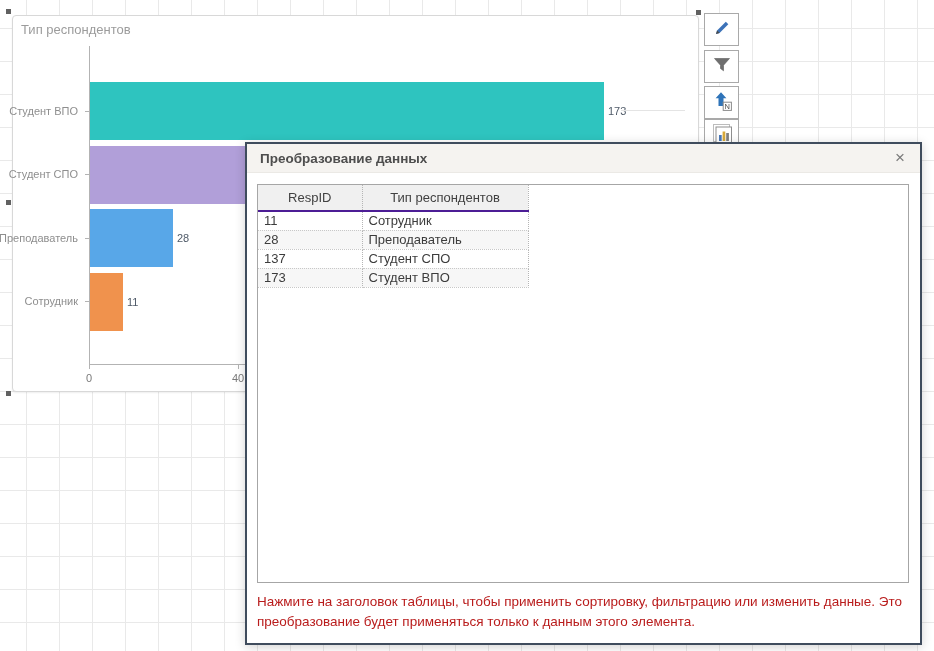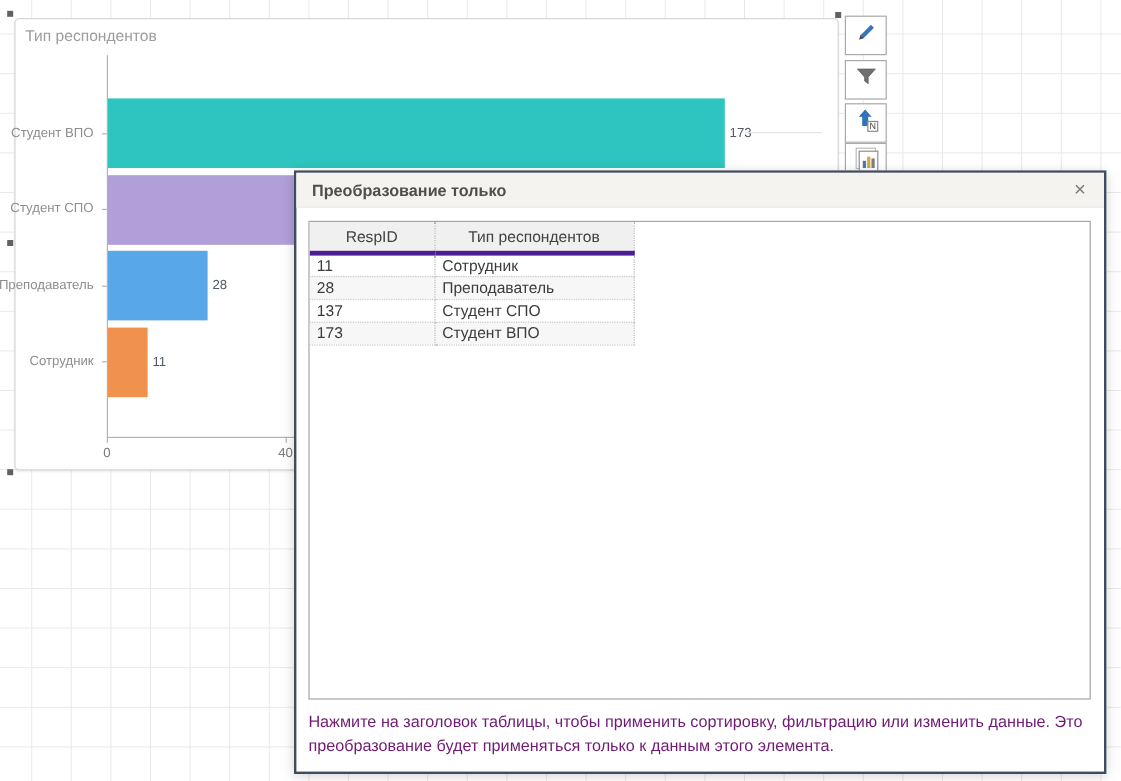--- a/index.html
+++ b/index.html
@@ -81,34 +81,34 @@
     position:absolute; right:10px; top:3px; width:20px; height:22px;
     font-size:17px; line-height:22px; text-align:center; color:#7a7a7a; cursor:pointer;
   }
   .grid-container {
     position:absolute; left:10px; top:40px; width:652px; height:399px;
     border:1px solid #a6a6a6; background:#fff; overflow:hidden;
   }
   table.data-grid { border-collapse:collapse; font-size:13px; color:#3c3c3c; table-layout:fixed; }
   table.data-grid th {
     height:26px; background:#f0f0f0; font-weight:normal; text-align:center;
-    color:#414141; border-right:1px dotted #b5b5b5; border-bottom:4px solid #4c1d95;
+    color:#414141; border-right:1px dotted #b5b5b5; border-bottom:2px solid #4c1d95;
     padding:0 6px;
   }
   table.data-grid th:last-child { border-right:1px dotted #b5b5b5; }
   table.data-grid td {
     height:19px; padding:0 6px; border-right:1px dotted #b5b5b5;
     border-bottom:1px dotted #c8c8c8; text-align:left; white-space:nowrap;
   }
   table.data-grid tr.alt td { background:#f7f7f7; }
   .col-id { width:104px; }
   .col-type { width:166px; }
   .dialog-note {
     position:absolute; left:10px; top:448px; width:656px;
-    font-size:13.5px; line-height:20px; color:#701a75;
+    font-size:13.5px; line-height:20px; color:#b91c1c;
   }
 </style>
 </head>
 <body>
 
 <div class="panel">
   <div class="panel-title">Тип респондентов</div>
 
   <div class="axis-y"></div>
   <div class="axis-x"></div>
@@ -176,21 +176,21 @@
       <rect x="6" y="5" width="15.5" height="17" fill="#ffffff" stroke="#8f8f8f"></rect>
       <rect x="9" y="13" width="2.7" height="6" fill="#4a78b8"></rect>
       <rect x="12.6" y="9.5" width="2.7" height="9.5" fill="#d8a93a"></rect>
       <rect x="16.2" y="11" width="2.7" height="8" fill="#7f7f7f"></rect>
     </svg>
   </span>
 </div>
 
 <div class="dialog">
   <div class="dialog-header">
-    <div class="dialog-title">Преобразование только</div>
+    <div class="dialog-title">Преобразование данных</div>
     <div class="dialog-close">×</div>
   </div>
 
   <div class="grid-container">
     <table class="data-grid">
       <colgroup>
           <col class="col-id">
           <col class="col-type">
         </colgroup>
       <thead>

